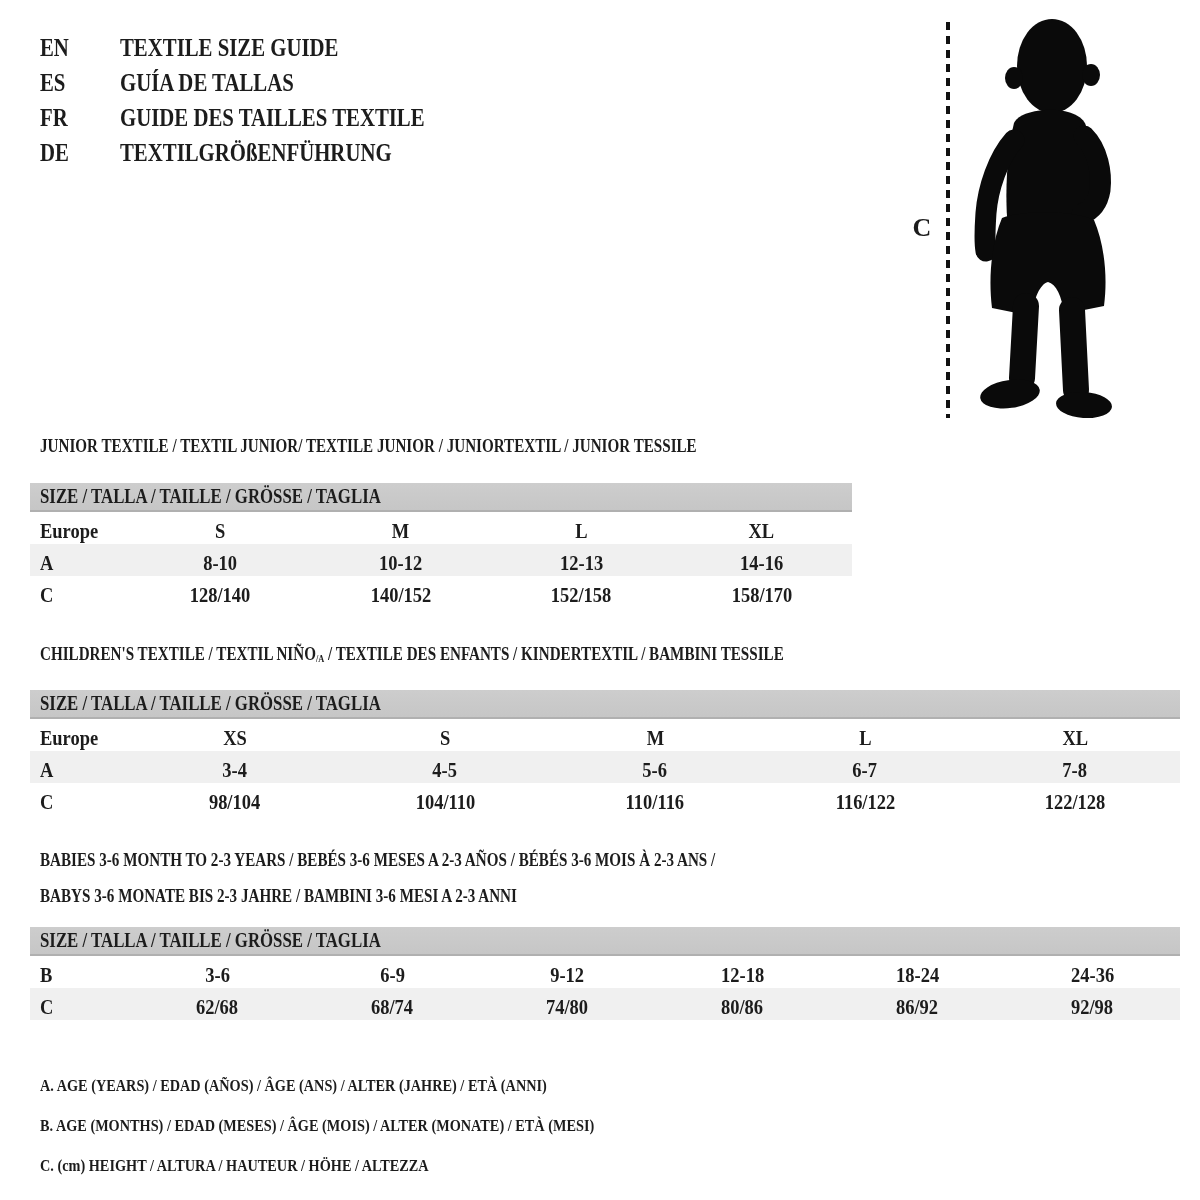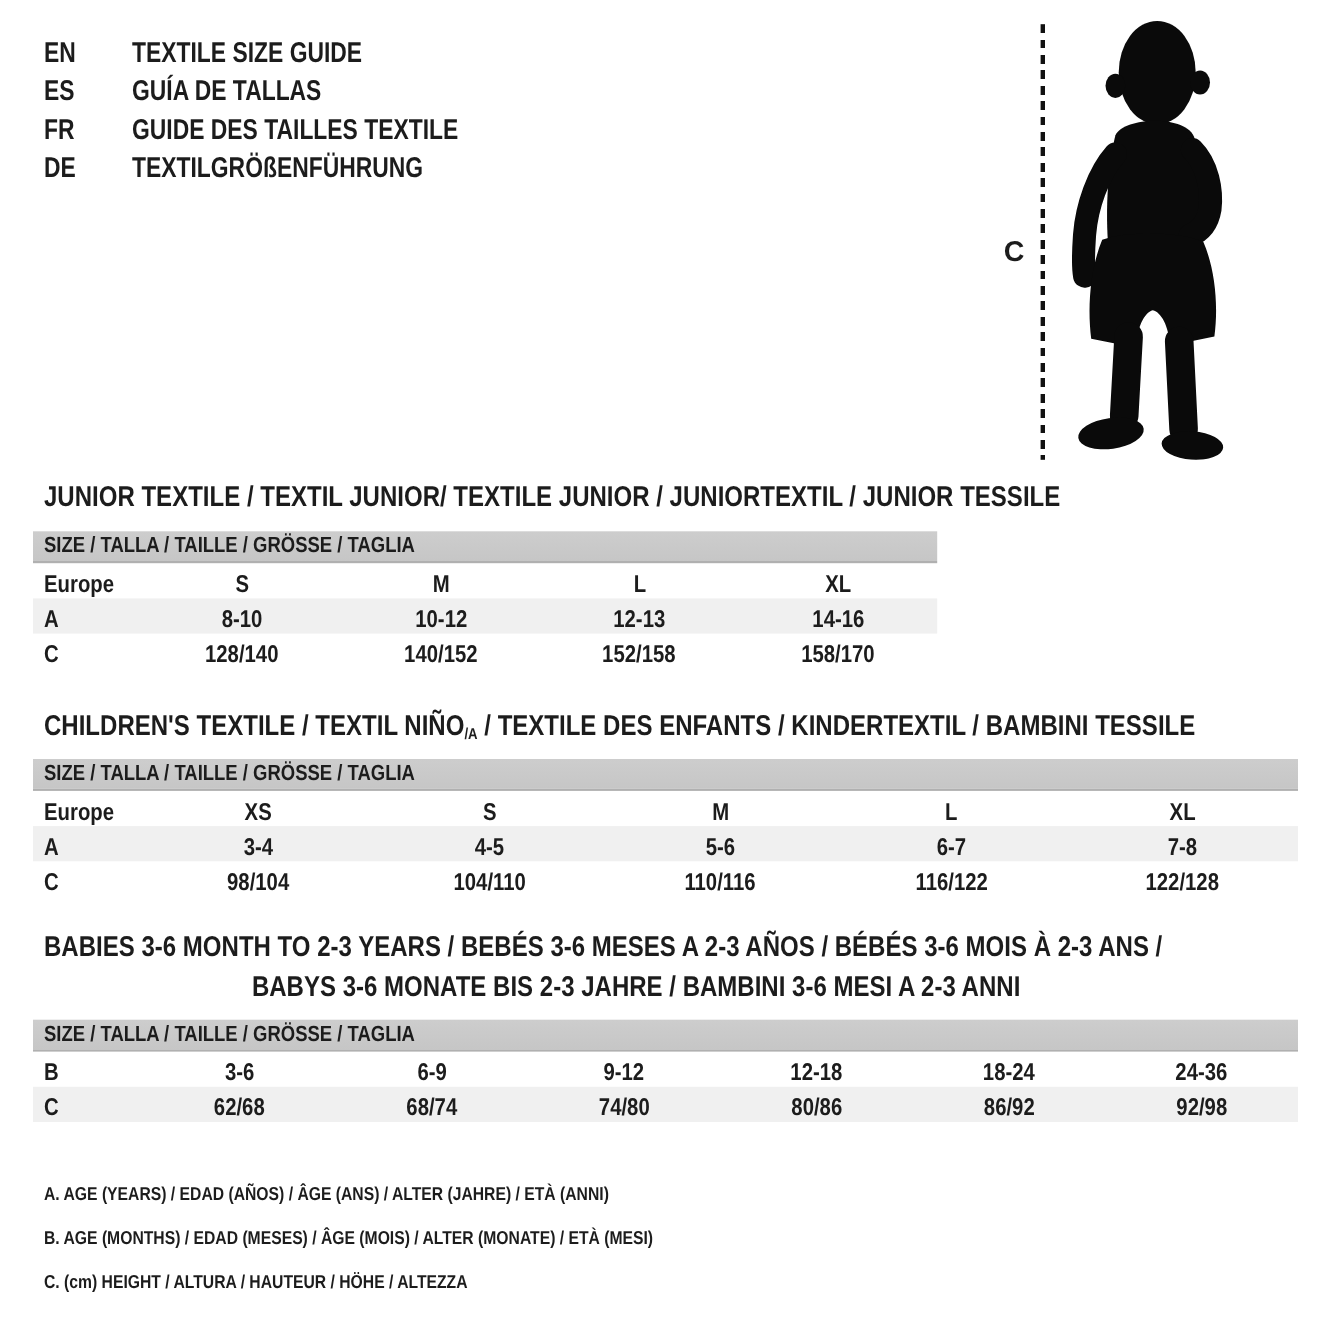--- a/index.html
+++ b/index.html
@@ -1,18 +1,18 @@
 <!DOCTYPE html>
 <html><head>
 <meta charset="utf-8">
 <style>
   html,body{margin:0;padding:0;background:#fff;}
   .canvas{
     position:relative;width:1180px;height:1200px;background:#ffffff;
-    font-family:Liberation Sans, sans-serif;font-weight:bold;color:#1c1c1c;
+    font-family:Liberation Serif, serif;font-weight:bold;color:#1c1c1c;
     overflow:hidden;
   }
   
   .cx{display:inline-block;white-space:nowrap;}
   .ol{transform:scaleX(0.84);transform-origin:0 50%;}
   .oc{transform:scaleX(0.84);transform-origin:50% 50%;}
   .ol8{transform:scaleX(0.80);transform-origin:0 50%;}
 
   
   .lang-block{position:absolute;left:40px;top:30px;}
@@ -21,22 +21,22 @@
 
   
   .dash-line{
     position:absolute;left:946px;top:22px;width:4px;height:396px;
     background:repeating-linear-gradient(to bottom,#111 0px,#111 8px,transparent 8px,transparent 14px);
   }
   .measure-c{position:absolute;left:904px;top:213px;width:36px;text-align:center;font-size:26px;}
   .baby-svg{position:absolute;left:962px;top:18px;width:172px;height:400px;}
 
   
-  .sec-title{position:absolute;left:40px;font-size:26px;}
-  .two-line{line-height:36px;text-align:center;}
+  .sec-title{position:absolute;left:40px;font-size:18px;}
+  .two-line{line-height:36px;}
   sub.small{font-size:0.55em;vertical-align:-0.25em;}
 
   
   .tbl{position:absolute;left:30px;}
   .w-junior{width:822px;}
   .w-wide{width:1150px;}
   .bar{
     height:29px;display:flex;align-items:center;padding-left:10px;box-sizing:border-box;
     background:linear-gradient(#cdcdcd,#c6c6c6);border-bottom:2px solid #b0b0b0;
     font-size:20px;

